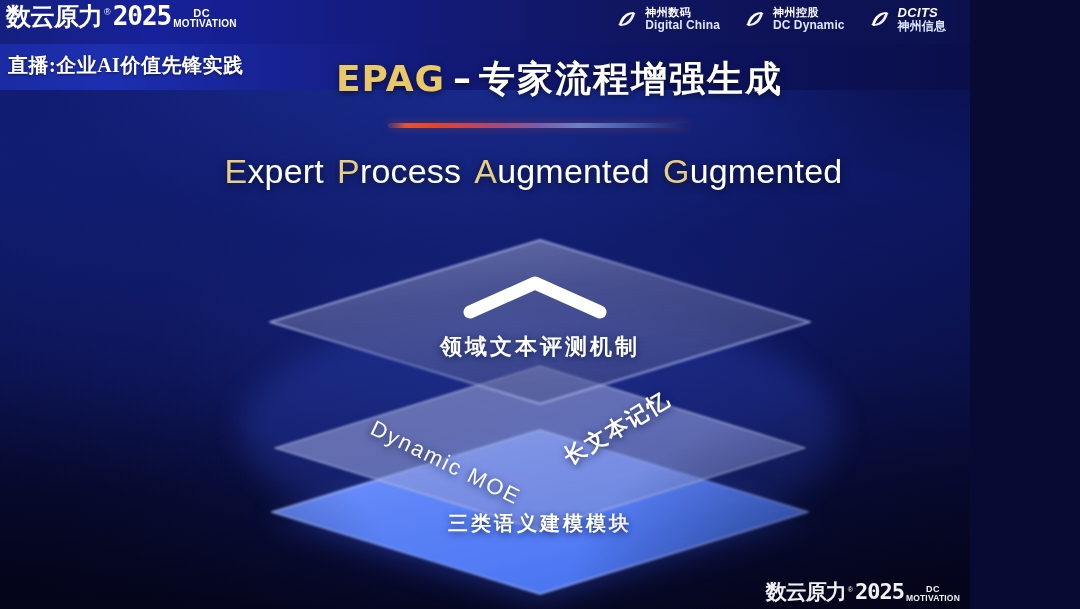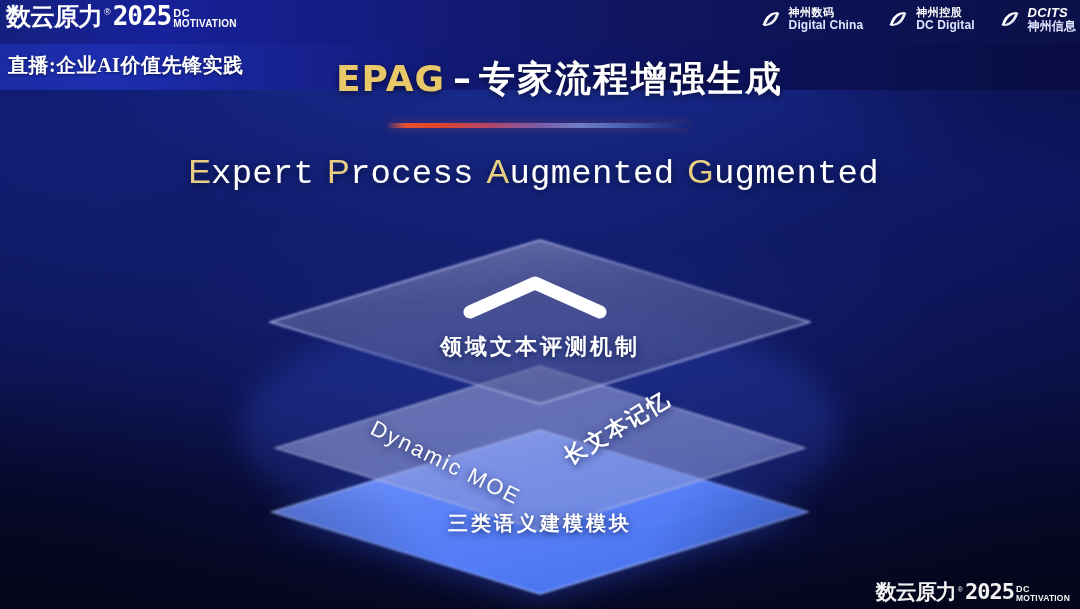--- a/index.html
+++ b/index.html
@@ -6,21 +6,21 @@
   html, body { width:1080px; height:609px; overflow:hidden; }
   body {
     font-family:"Liberation Sans","DejaVu Sans",sans-serif;
     background:#070a33;
     position:relative;
   }
 
   
   #slide {
     position:absolute; inset:0;
-    width:1080px; height:609px;
+    width:970px; height:609px;
     overflow:hidden;
     background:
       radial-gradient(120% 90% at 50% 8%,  rgba(28,48,150,.85) 0%, rgba(16,28,110,.55) 38%, rgba(8,12,62,0) 72%),
       radial-gradient(80% 70% at 52% 52%,  rgba(40,60,170,.42) 0%, rgba(20,30,110,.18) 45%, rgba(8,12,62,0) 75%),
       radial-gradient(90% 80% at 10% 25%,  rgba(24,40,140,.55) 0%, rgba(10,16,70,0) 70%),
       linear-gradient(180deg,#0d1d7e 0%, #0b1568 16%, #0a1254 34%, #0a1049 52%, #090d3e 72%, #070a30 88%, #05061f 100%);
   }
   
   #vignette {
     position:absolute; inset:0;
@@ -45,38 +45,38 @@
     font-size:25px; font-weight:bold; letter-spacing:-1px;
     line-height:1; color:#ffffff;
     font-family:"DejaVu Sans","Liberation Sans",sans-serif;
   }
   .logo-reg { font-size:9px; vertical-align:super; line-height:1; margin-bottom:12px; }
   .logo-year {
     font-size:26px; font-weight:bold; line-height:1; letter-spacing:-1px;
     font-family:"DejaVu Sans Mono","Liberation Mono",monospace;
   }
   .logo-dc { display:inline-block; line-height:.95; margin-bottom:1px; }
-  .logo-dc .d1 { font-size:11px; font-weight:bold; letter-spacing:.5px; display:block; }
+  .logo-dc .d1 { font-size:11px; font-weight:bold; letter-spacing:.5px; display:block;margin-left:20px; }
   .logo-dc .d2 { font-size:10px; font-weight:bold; letter-spacing:.2px; display:block; }
 
   #live-strip {
     position:absolute; left:0; top:44px; width:1080px; height:46px;
     background:linear-gradient(90deg,#1b2ba4 0%, #1d2fb0 10%, #18259a 22%, #121a78 40%, #0e1460 62%, #0b1050 82%, #090c42 100%);
   }
   #live-title {
     position:absolute; left:8px; top:52px;
     font-size:20px; font-weight:bold; color:#ffffff;
     font-family:Liberation Serif, serif;
     letter-spacing:.5px;
     text-shadow:0 1px 3px rgba(0,0,0,.5);
   }
 
   
   #partner-logos {
-    position:absolute; right:4px; top:6px;
+    position:absolute; right:24px; top:6px;
     display:flex; align-items:center; gap:22px;
   }
   .partner { display:flex; align-items:center; gap:5px; }
   .swirl { width:26px; height:26px; flex:none; }
   .partner-txt { display:flex; flex-direction:column; line-height:1.05; color:#fff; }
   .partner-cn { font-size:11px; font-weight:bold; letter-spacing:.5px;
                 font-family:"DejaVu Sans","Liberation Sans",sans-serif; }
   .partner-en { font-size:12px; font-weight:bold; letter-spacing:.1px; color:#dfe6ff; }
   .partner-big { font-size:13px; font-weight:bold; font-style:italic; letter-spacing:.3px; }
 
@@ -105,21 +105,21 @@
 
   #headline {
     position:absolute; left:0; top:152px; width:1080px;
     text-align:center;
     font-size:34px; font-weight:normal;
     letter-spacing:.2px; white-space:nowrap;
     font-family:"Liberation Sans","DejaVu Sans",sans-serif;
     text-shadow:0 2px 8px rgba(0,0,0,.55);
   }
   #headline .cap  { color:#e9cf83; }
-  #headline .rest { color:#ffffff;font-family:Liberation Mono, monospace; }
+  #headline .rest { color:#ffffff; }
   #headline .word { margin-right:13px; }
 
   
   #stack { position:absolute; left:0; top:0; width:1080px; height:609px; pointer-events:none; }
 
   .layer-label {
     position:absolute;
     color:#ffffff;
     font-family:"DejaVu Sans","Liberation Sans",sans-serif;
     font-weight:bold;
@@ -254,21 +254,21 @@
       </span>
     </div>
 
     <div class="partner">
       <svg class="swirl" viewBox="0 0 32 32">
         <path d="M6 23 C10 7, 24 5, 27 10 C22 8, 12 12, 9 25 Z" fill="#ffffff"></path>
         <path d="M26 9 C22 25, 8 27, 5 22 C10 24, 20 20, 23 7 Z" fill="#ffffff" opacity="0.92"></path>
       </svg>
       <span class="partner-txt">
         <span class="partner-cn">神州控股</span>
-        <span class="partner-en">DC Digital</span>
+        <span class="partner-en">DC Dynamic</span>
       </span>
     </div>
 
     <div class="partner">
       <svg class="swirl" viewBox="0 0 32 32">
         <path d="M6 23 C10 7, 24 5, 27 10 C22 8, 12 12, 9 25 Z" fill="#ffffff"></path>
         <path d="M26 9 C22 25, 8 27, 5 22 C10 24, 20 20, 23 7 Z" fill="#ffffff" opacity="0.92"></path>
       </svg>
       <span class="partner-txt">
         <span class="partner-big">DCITS</span>

